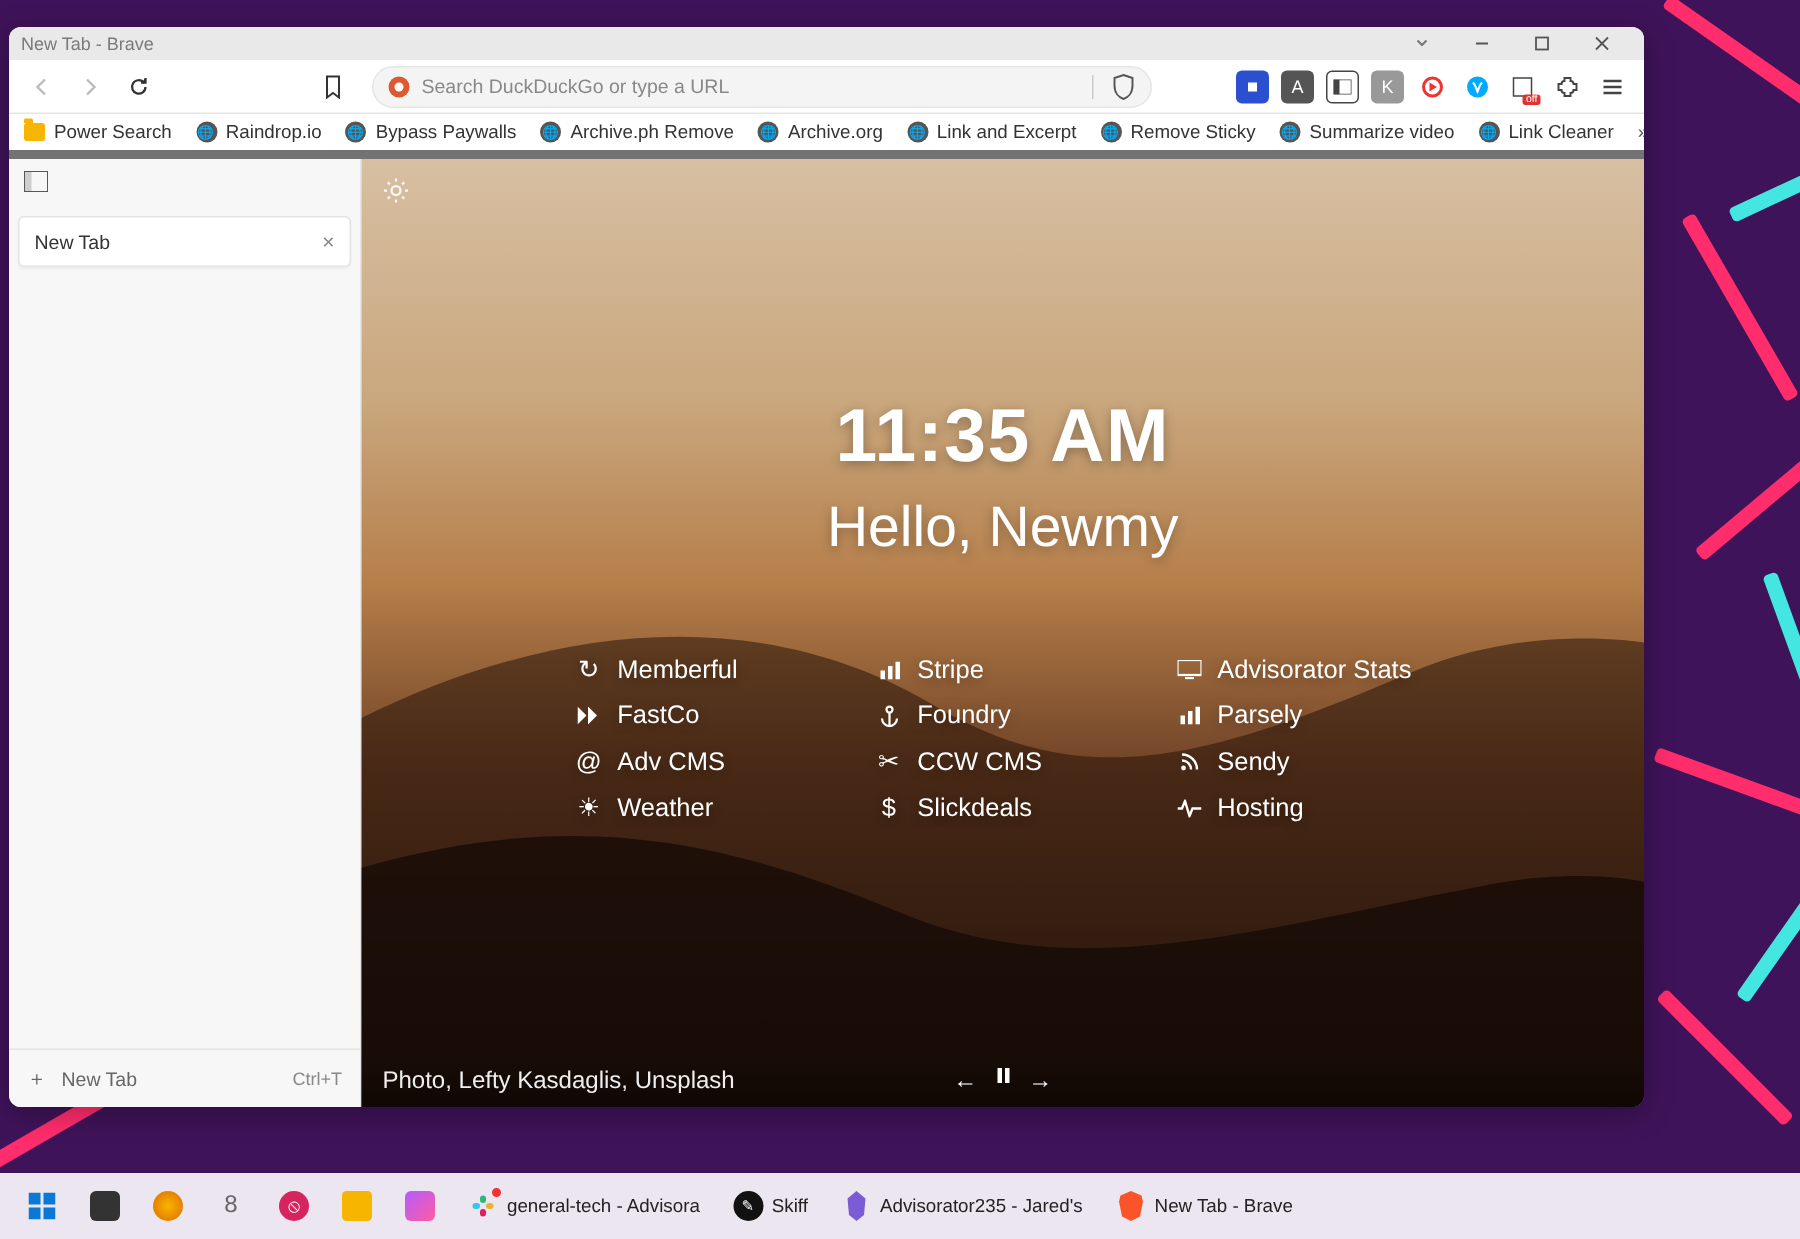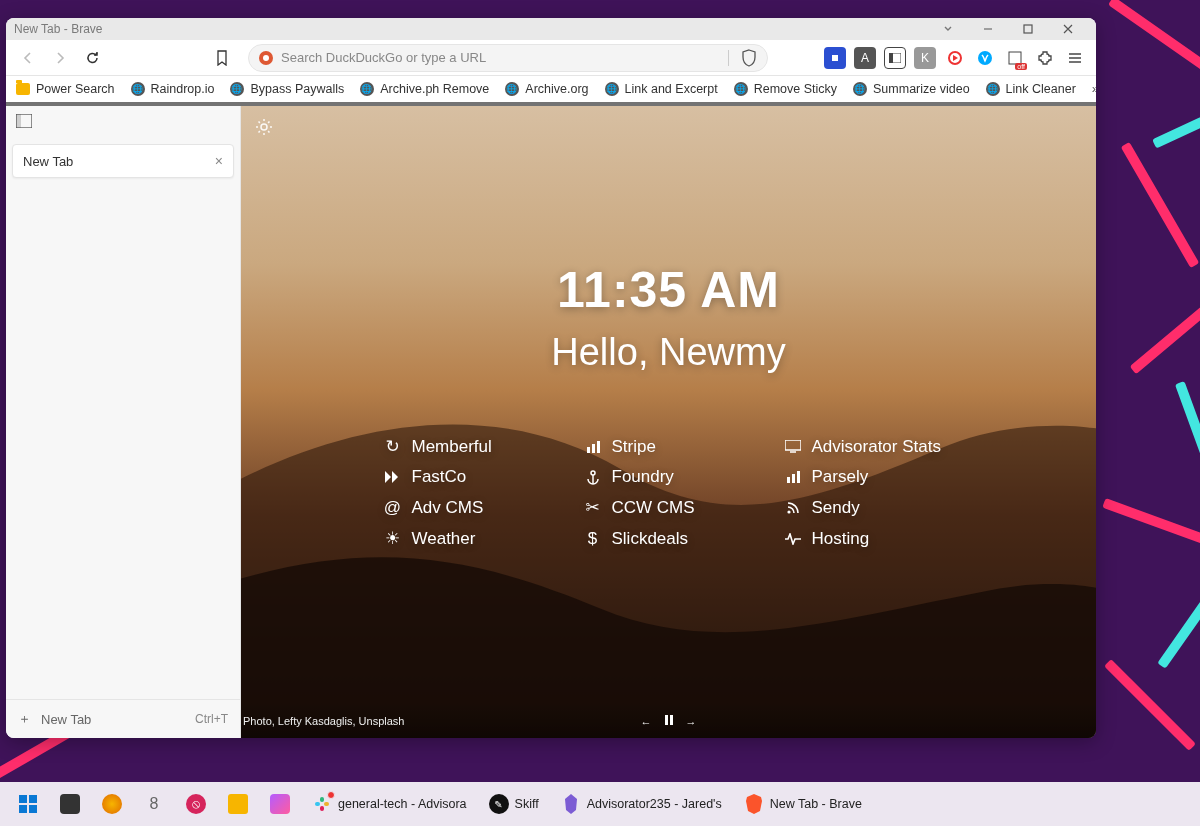--- a/index.html
+++ b/index.html
@@ -11,21 +11,21 @@
   .titlebar .spacer{flex:1;}
   .winbtn{width:40px;height:22px;display:flex;align-items:center;justify-content:center;color:#555;}
   .toolbar{height:36px;background:#fff;display:flex;align-items:center;padding:0 10px;gap:8px;border-bottom:1px solid #e5e5e5;}
   .navbtn{width:24px;height:24px;display:flex;align-items:center;justify-content:center;color:#444;border-radius:4px;}
   .navbtn.disabled{color:#bbb;}
   .omnibox{flex:0 0 520px;margin-left:6px;height:28px;background:#f4f4f4;border:1px solid #e5e5e5;border-radius:14px;display:flex;align-items:center;padding:0 10px;color:#888;gap:8px;}
   .omnibox .ddg{width:14px;height:14px;border-radius:50%;background:#de5833;display:flex;align-items:center;justify-content:center;}
   .omnibox .sep{width:1px;height:16px;background:#ccc;margin:0 4px;}
   .ext-row{display:flex;align-items:center;gap:8px;margin-left:auto;}
   .ext{width:22px;height:22px;border-radius:4px;display:flex;align-items:center;justify-content:center;font-size:12px;}
-  .bookmarks{height:30px;background:#fff;display:flex;align-items:center;padding:0 10px;gap:16px;border-bottom:4px solid #737373;font-size:12.5px;color:#333;}
+  .bookmarks{height:30px;background:#fff;display:flex;align-items:center;padding:0 10px;gap:16px;border-bottom:6px solid #737373;font-size:12.5px;color:#333;}
   .bm{display:flex;align-items:center;gap:6px;white-space:nowrap;}
   .bm .globe{width:14px;height:14px;border-radius:50%;background:#555;display:flex;align-items:center;justify-content:center;color:#fff;font-size:9px;}
   .bm .folder{width:14px;height:12px;background:#f7b500;border-radius:2px;position:relative;}
   .bm .folder:before{content:"";position:absolute;top:-3px;left:0;width:6px;height:3px;background:#f7b500;border-radius:1px 1px 0 0;}
   .bookmarks .more{margin-left:auto;color:#555;}
   .body{flex:1;display:flex;min-height:0;}
   .sidebar{width:235px;background:#f7f7f7;border-right:1px solid #e5e5e5;display:flex;flex-direction:column;}
   .sidepanel-icon{padding:8px 10px;color:#555;}
   .tab-card{margin:8px 6px;background:#fff;border:1px solid #e4e4e4;border-radius:4px;padding:8px 10px;display:flex;align-items:center;justify-content:space-between;font-size:13px;color:#333;box-shadow:0 1px 2px rgba(0,0,0,.05);}
   .tab-card .x{color:#888;font-size:14px;}
@@ -34,21 +34,21 @@
   .newtab-row .shortcut{margin-left:auto;color:#888;font-size:12px;}
   .content{flex:1;position:relative;background:linear-gradient(180deg,#d7bfa2 0%,#caa87f 25%,#b57e49 45%,#6e4126 65%,#3c2417 85%,#1c1109 100%);color:#fff;display:flex;flex-direction:column;}
   .hills{position:absolute;left:0;right:0;bottom:0;height:60%;pointer-events:none;}
   .gear{position:absolute;top:12px;left:14px;color:#fff;opacity:.9;}
   .center{flex:1;display:flex;flex-direction:column;align-items:center;justify-content:center;gap:12px;text-shadow:0 2px 8px rgba(0,0,0,.3);position:relative;z-index:2;}
   .clock{font-size:50px;font-weight:700;letter-spacing:1px;}
   .greeting{font-size:38px;font-weight:400;}
   .links{display:grid;grid-template-columns:repeat(3,170px);gap:10px 30px;margin-top:50px;font-size:17px;font-weight:500;}
   .ql{display:flex;align-items:center;gap:10px;}
   .ql .ic{width:18px;display:flex;justify-content:center;}
-  .credit-row{height:34px;display:flex;align-items:center;padding:0 2px;color:#eee;font-size:11px;background:linear-gradient(0deg,rgba(0,0,0,.35),rgba(0,0,0,0));position:relative;z-index:2;}
+  .credit-row{height:34px;display:flex;align-items:center;padding:0 14px;color:#eee;font-size:16px;background:linear-gradient(0deg,rgba(0,0,0,.35),rgba(0,0,0,0));position:relative;z-index:2;}
   .credit-controls{position:absolute;left:50%;transform:translateX(-50%);display:flex;gap:12px;color:#fff;}
   
   .taskbar{position:absolute;left:0;right:0;bottom:0;height:44px;background:#ece6f0;display:flex;align-items:center;padding:0 12px;gap:10px;z-index:3;font-size:12.5px;color:#222;}
   .tb{display:flex;align-items:center;gap:6px;padding:4px 6px;border-radius:4px;white-space:nowrap;height:32px;}
   .tb .ic{width:20px;height:20px;display:flex;align-items:center;justify-content:center;border-radius:4px;}
   svg{display:block;}
 </style>
 </head>
 <body>
 

